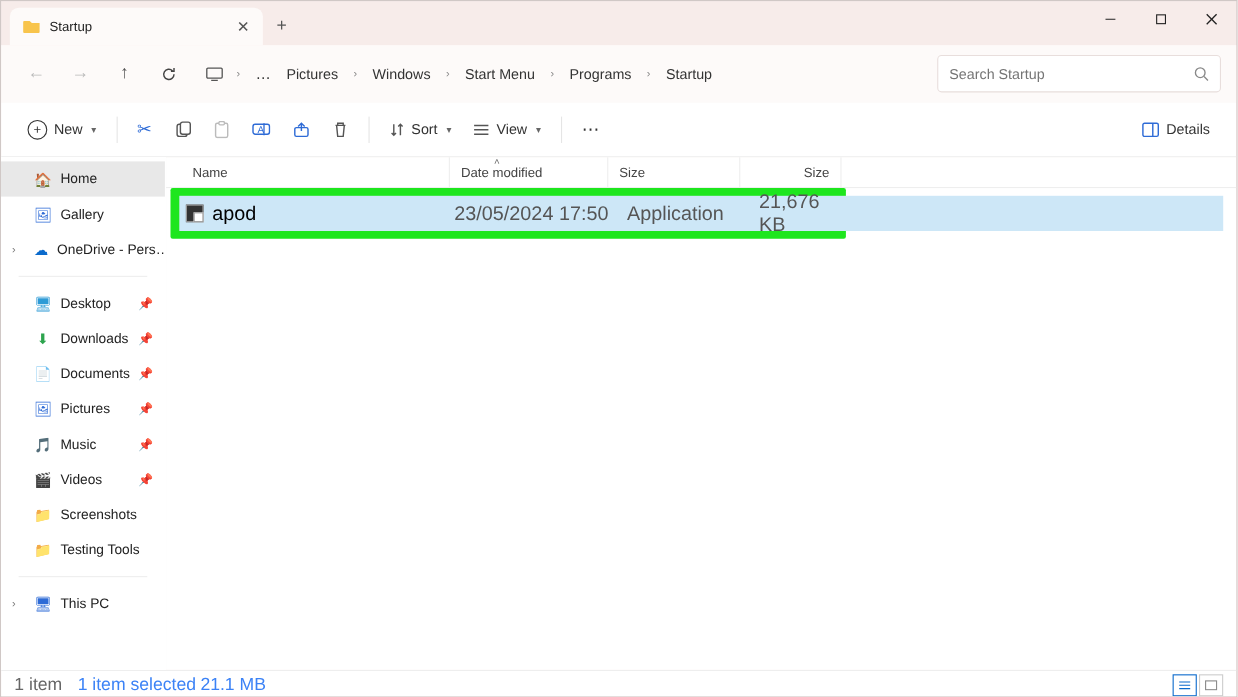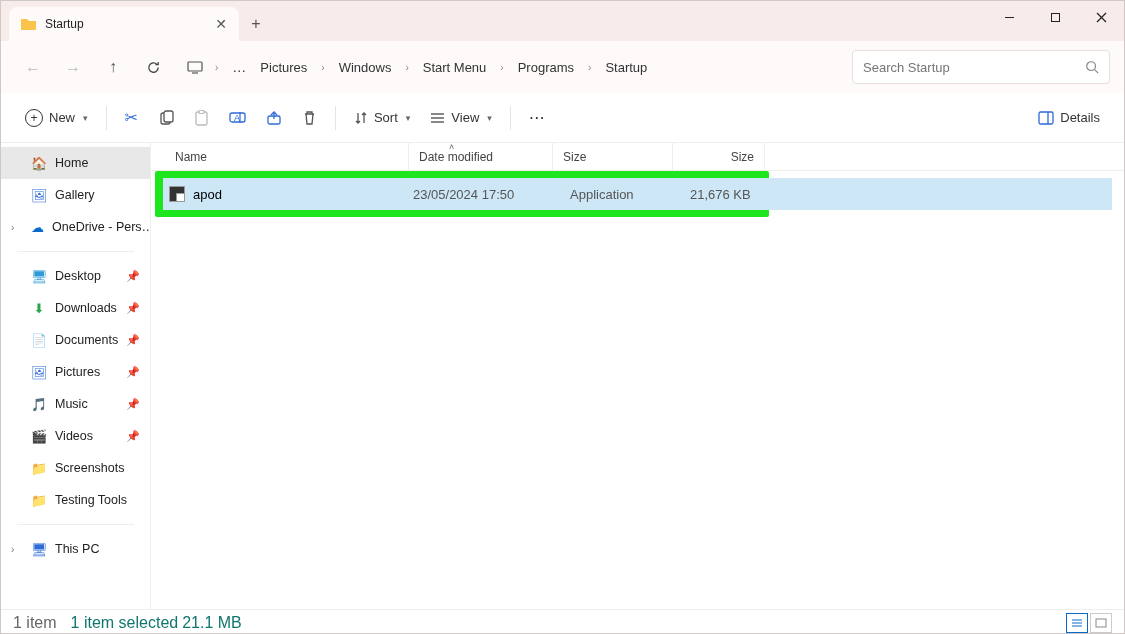--- a/index.html
+++ b/index.html
@@ -52,32 +52,32 @@
   .cols { display:flex; height:28px; border-bottom:1px solid #eee; align-items:center; font-size:12px; color:#444; position:relative; }
   .col { padding:0 10px; border-right:1px solid #eee; height:100%; display:flex; align-items:center; cursor:pointer; }
   .col.name { width:258px; padding-left:24px; }
   .col.date { width:144px; }
   .col.type { width:120px; }
   .col.size { width:92px; justify-content:flex-end; }
   .sortarr { position:absolute; left:298px; top:-1px; font-size:9px; color:#666; }
   
   .filelist { flex:1; overflow:auto; position:relative; }
   .hlbox { position:absolute; left:4px; top:0px; width:614px; height:46px; background:#1ee61e; border-radius:2px; z-index:0; }
-  .frow { display:flex; align-items:center; height:32px; font-size:13px; position:relative; z-index:1; margin:7px 12px 0 12px; }
+  .frow { display:flex; align-items:center; height:32px; font-size:18px; position:relative; z-index:1; margin:7px 12px 0 12px; }
   .frow.selected { background:#cde7f7; }
   .fcell.name { width:250px; display:flex; align-items:center; gap:8px; padding-left:6px; }
   .fcell.date { width:144px; color:#555; }
   .fcell.type { width:120px; color:#555;margin-left:13px; }
   .fcell.size { width:78px; text-align:left; color:#555; padding-right:8px; }
   .fileico { width:16px; height:16px; background:#333; border:1px solid #999; display:inline-block; position:relative; }
   .fileico::after { content:""; position:absolute; right:-1px; bottom:-1px; width:7px; height:7px; background:#fff; border:1px solid #999; }
   
   
   .statusbar { height:26px; border-top:1px solid #eee; background:#fff; display:flex; align-items:center; padding:0 12px; font-size:16px; color:#666; gap:14px; }
-  .statusbar .blue { color:#0f766e; }
+  .statusbar .blue { color:#3b82f6; }
   .viewbtns { margin-left:auto; display:flex; gap:2px; }
   .vb { width:22px; height:20px; border:1px solid #ccc; display:flex; align-items:center; justify-content:center; font-size:11px; cursor:pointer; }
   .vb.active { border-color:#0a6acc; color:#0a6acc; }
   
   svg { display:block; }
 </style>
 </head>
 <body>
 
 <div class="titlebar">

